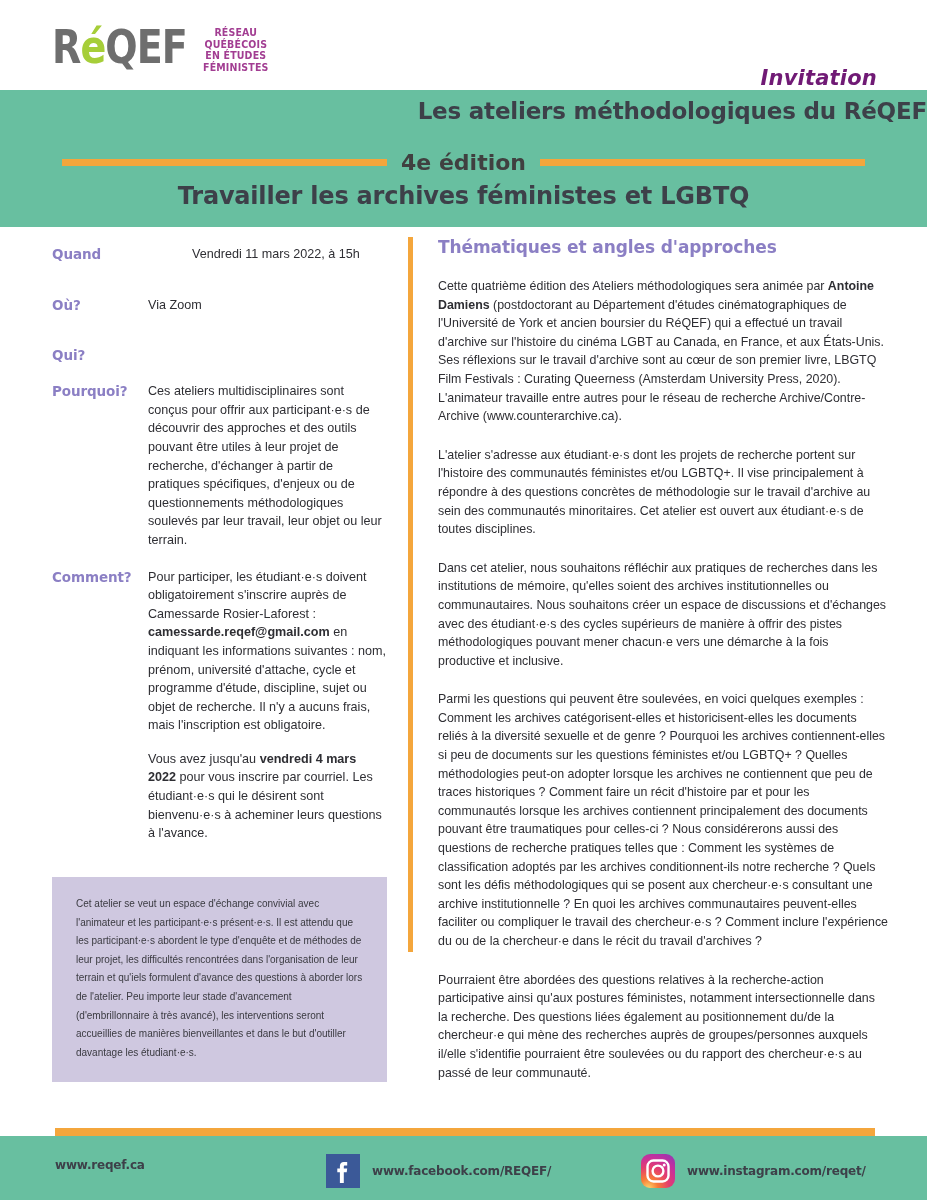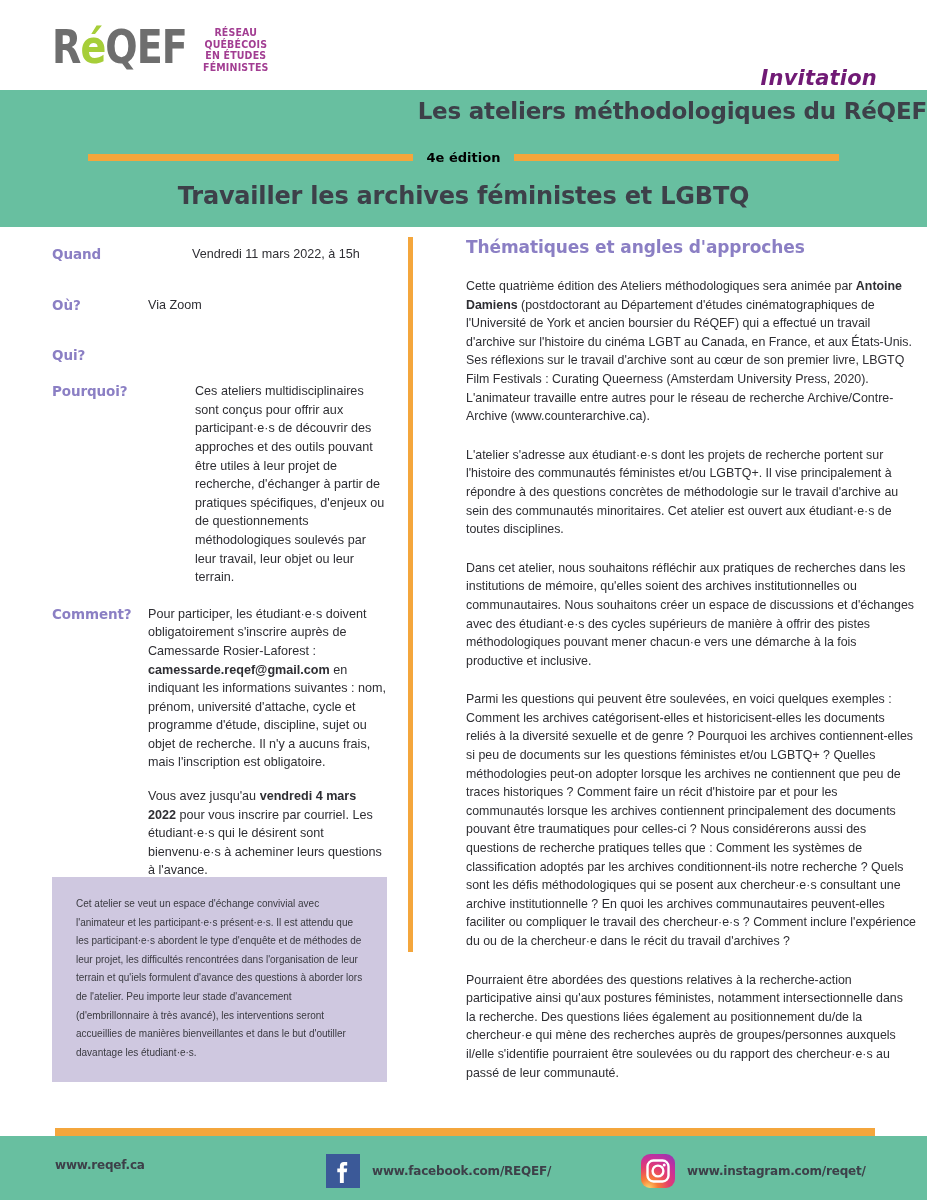--- a/index.html
+++ b/index.html
@@ -101,22 +101,22 @@
   .band-rule {
     height: 7px;
     background: #f4a63c;
     flex: 0 0 auto;
   }
   .band-rule.left  { width: 325px; }
   .band-rule.right { width: 325px; }
   .band-edition {
     font-family: "DejaVu Sans", sans-serif;
     font-weight: bold;
-    font-size: 13px;
-    color: #000000;
+    font-size: 22px;
+    color: #404040;
     white-space: nowrap;
   }
   .band-subtitle {
     position: absolute;
     left: 0; right: 0;
     top: 92px;
     text-align: center;
     font-family: "DejaVu Sans", sans-serif;
     font-weight: bold;
     font-size: 24px;
@@ -158,21 +158,21 @@
     font-size: 12.6px;
     line-height: 18.6px;
     color: #2e2e33;
   }
   .info-value b { font-weight: bold; }
   .info-value .gap { display: block; height: 15px; }
 
   .row-quand    { margin-bottom: 32px; gap: 44px; }
   .row-ou       { margin-bottom: 32px; }
   .row-qui      { margin-bottom: 18px; }
-  .row-pourquoi { margin-bottom: 18px; gap: 47px; }
+  .row-pourquoi { margin-bottom: 18px; }
 
   .purple-box {
     position: absolute;
     left: 52px;
     top: 650px;
     width: 335px;
     box-sizing: border-box;
     padding: 18px 22px 20px 24px;
     background: #cfc8e0;
   }
@@ -185,21 +185,20 @@
   }
 
   
   .col-right {
     position: absolute;
     left: 408px;
     top: 10px;
     width: 480px;
     padding-left: 30px;
     box-sizing: border-box;
-    margin-left: 28px;
   }
   .right-rule {
     position: absolute;
     left: 408px;
     top: 10px;
     width: 5px;
     height: 715px;
     background: #f4a63c;
   }
   .right-heading {

